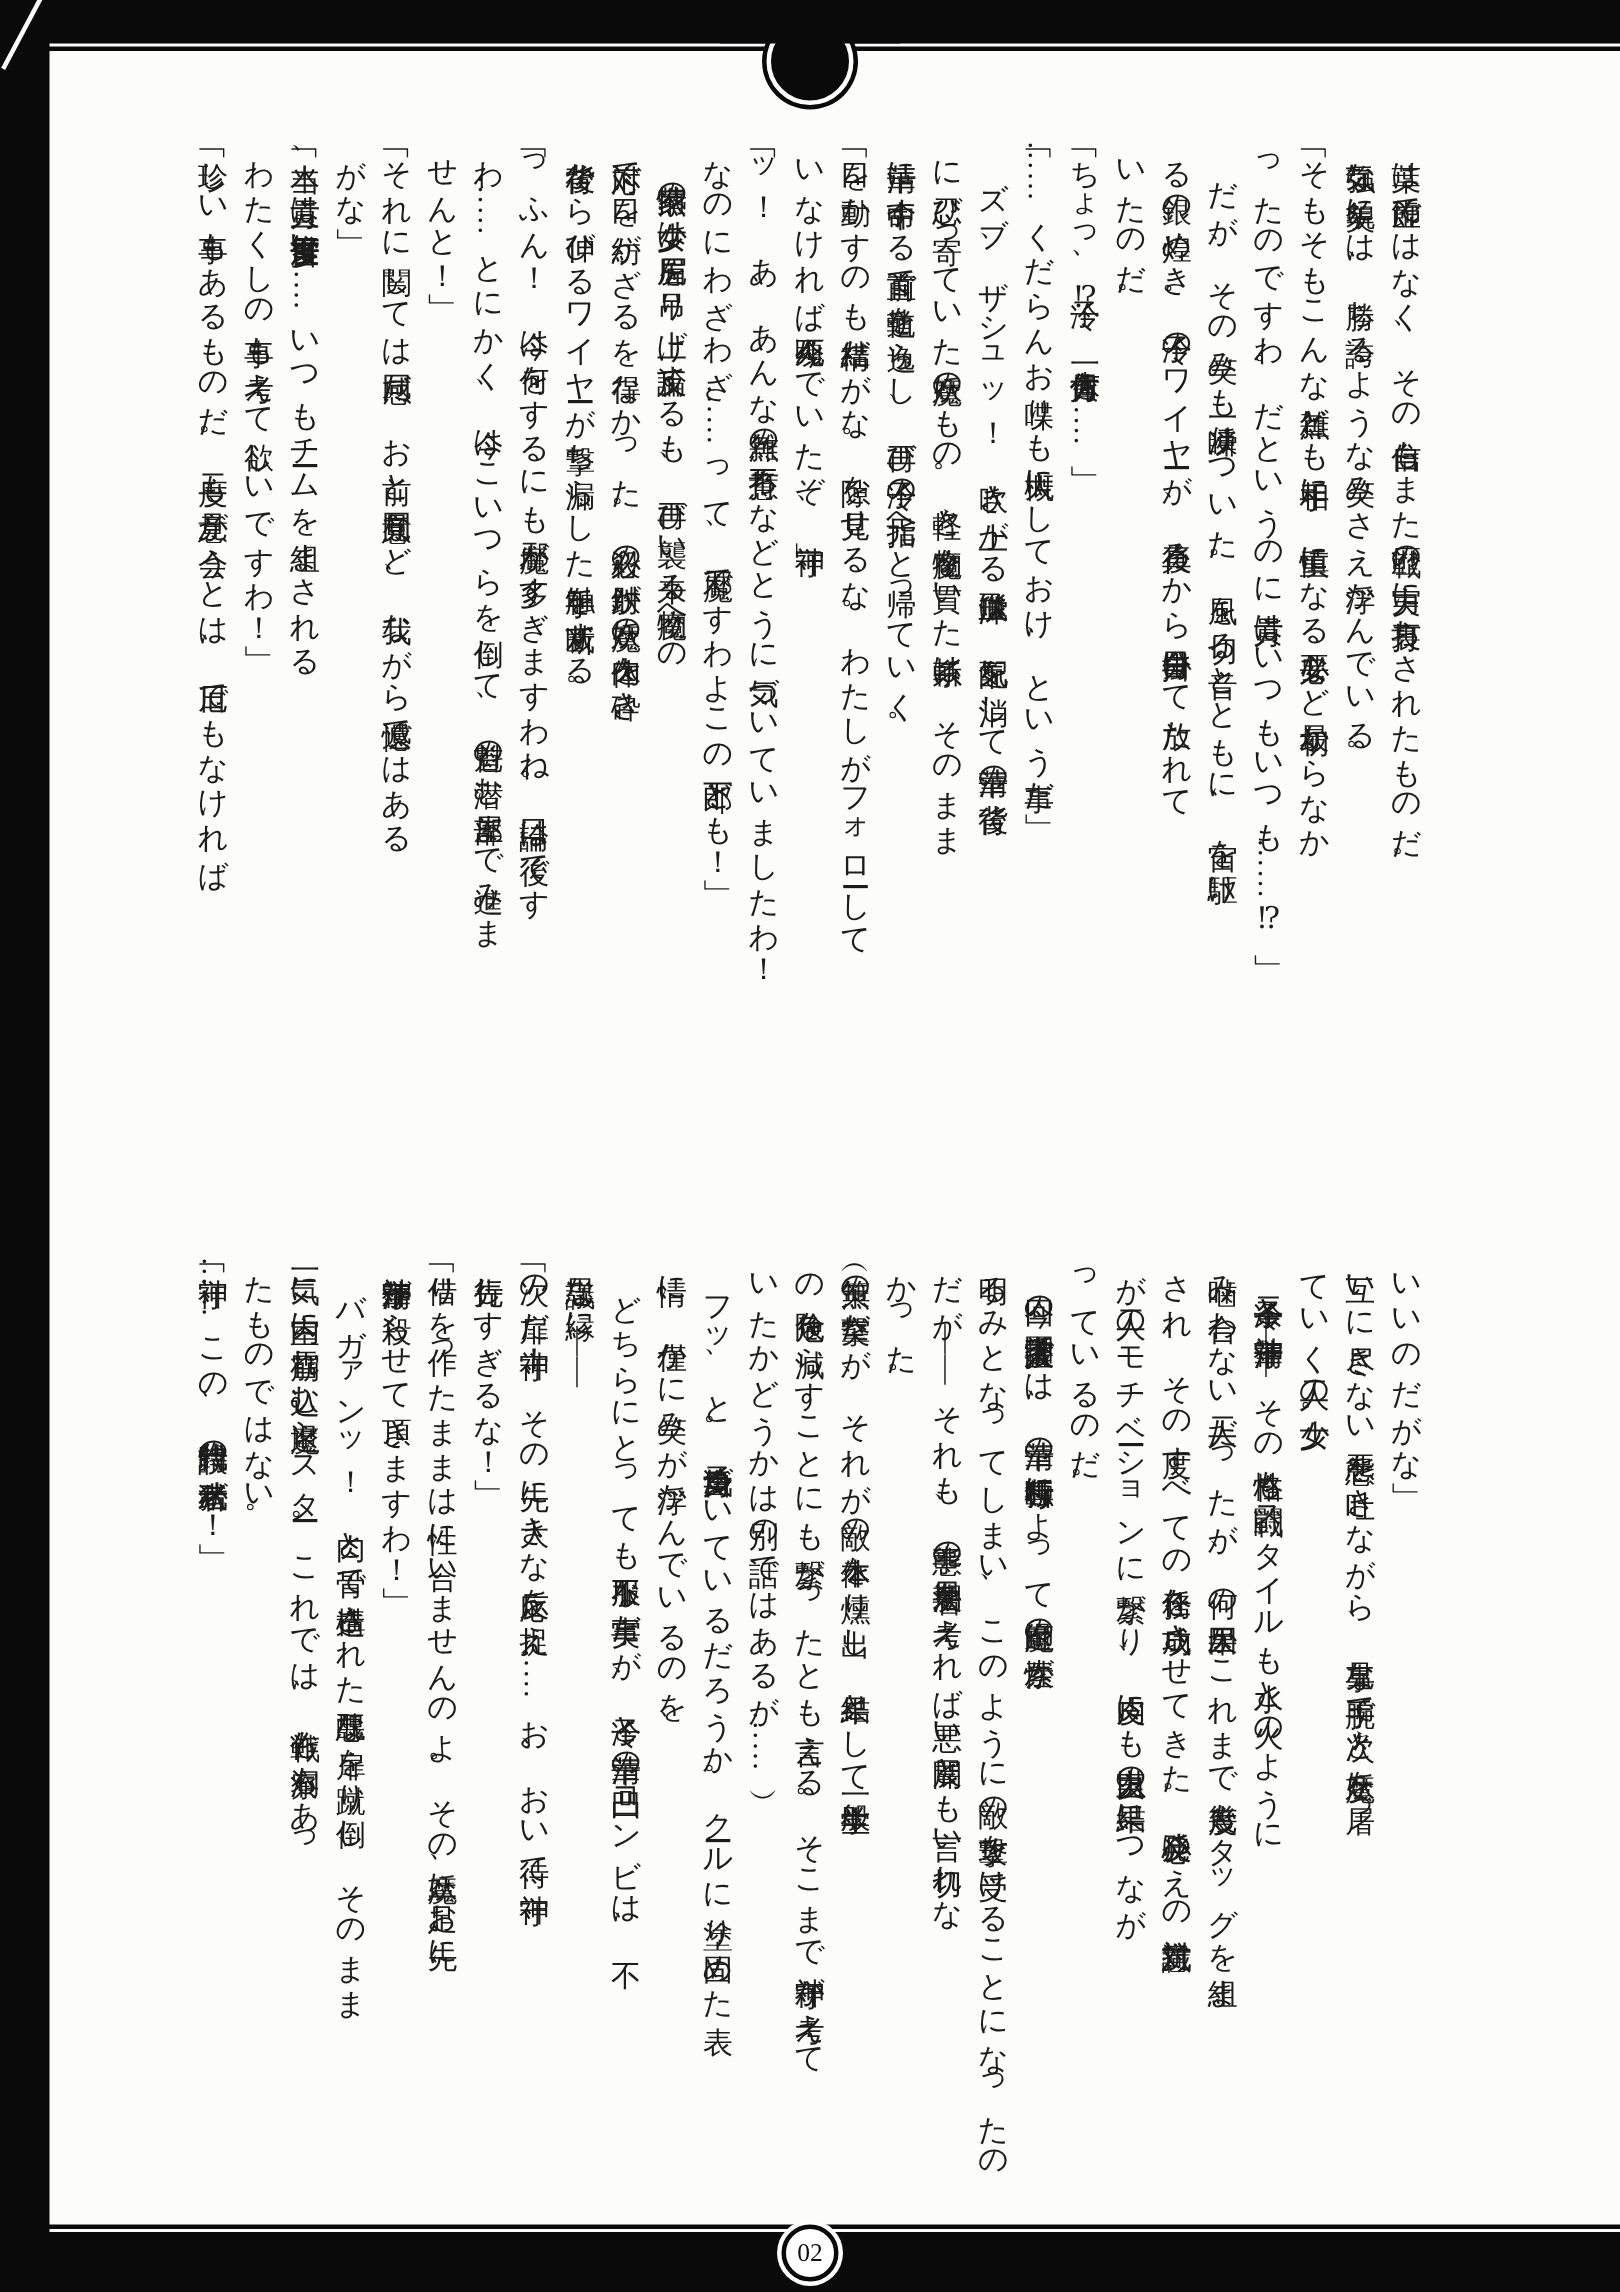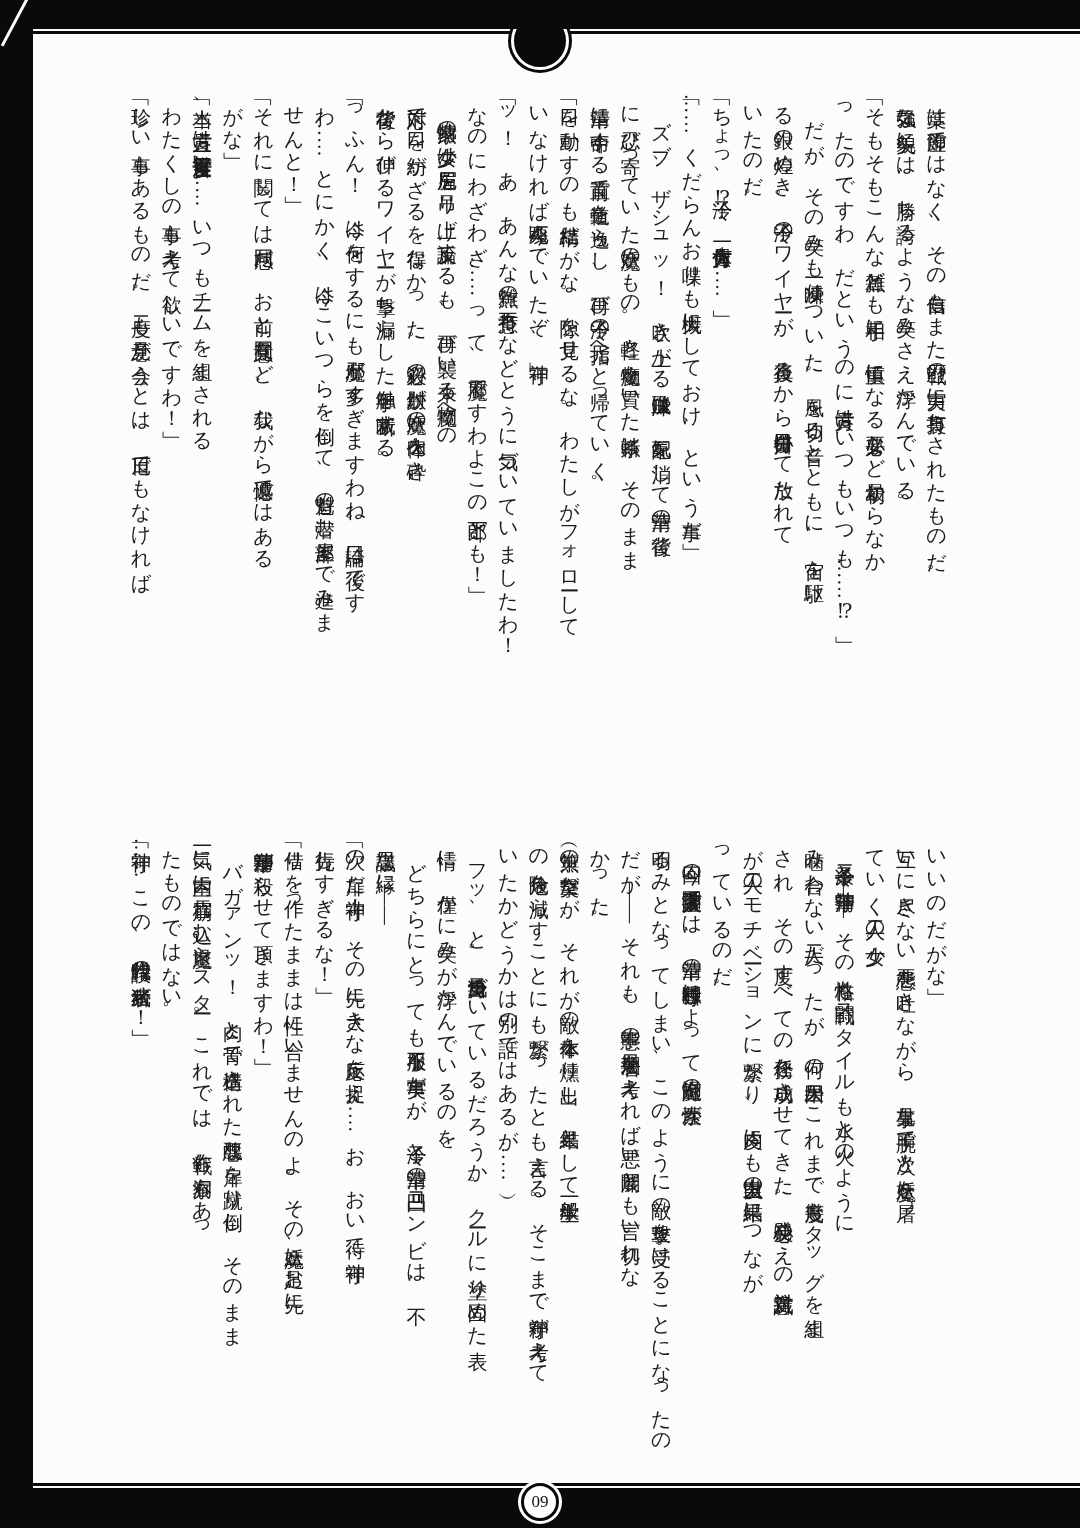--- a/index.html
+++ b/index.html
@@ -133,16 +133,16 @@
       <div class="text-line">一気に室内に雪崩れ込む退魔シスター。これでは、作戦も洞察もあっ</div>
       <div class="text-line">たものではない。</div>
       <div class="text-line">「神守……この、時代錯誤の猪武者が！」</div>
     </div>
 
   <div class="bottom-deco">
     <div class="bb-rule"></div>
     <div class="bb-black"></div>
   </div>
   <div class="page-circle">
-    <span class="page-number">09</span>
+    <span class="page-number">02</span>
   </div>
 
 </div>
 
 </body></html>

